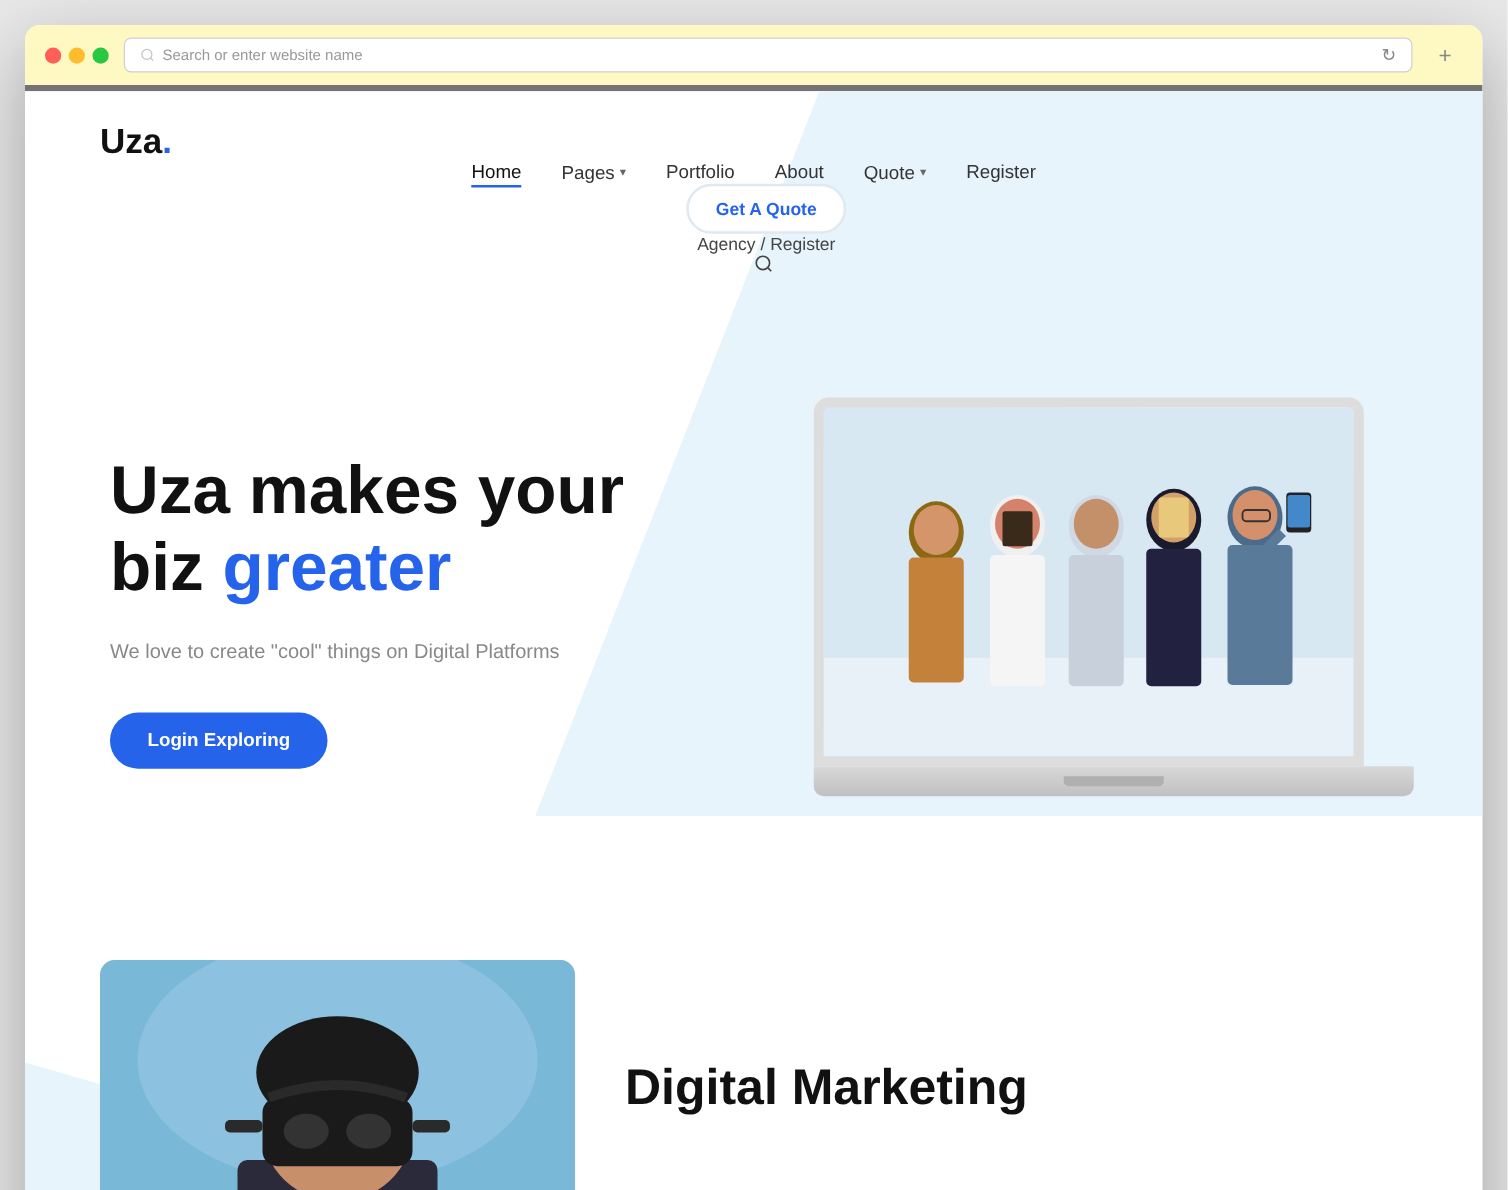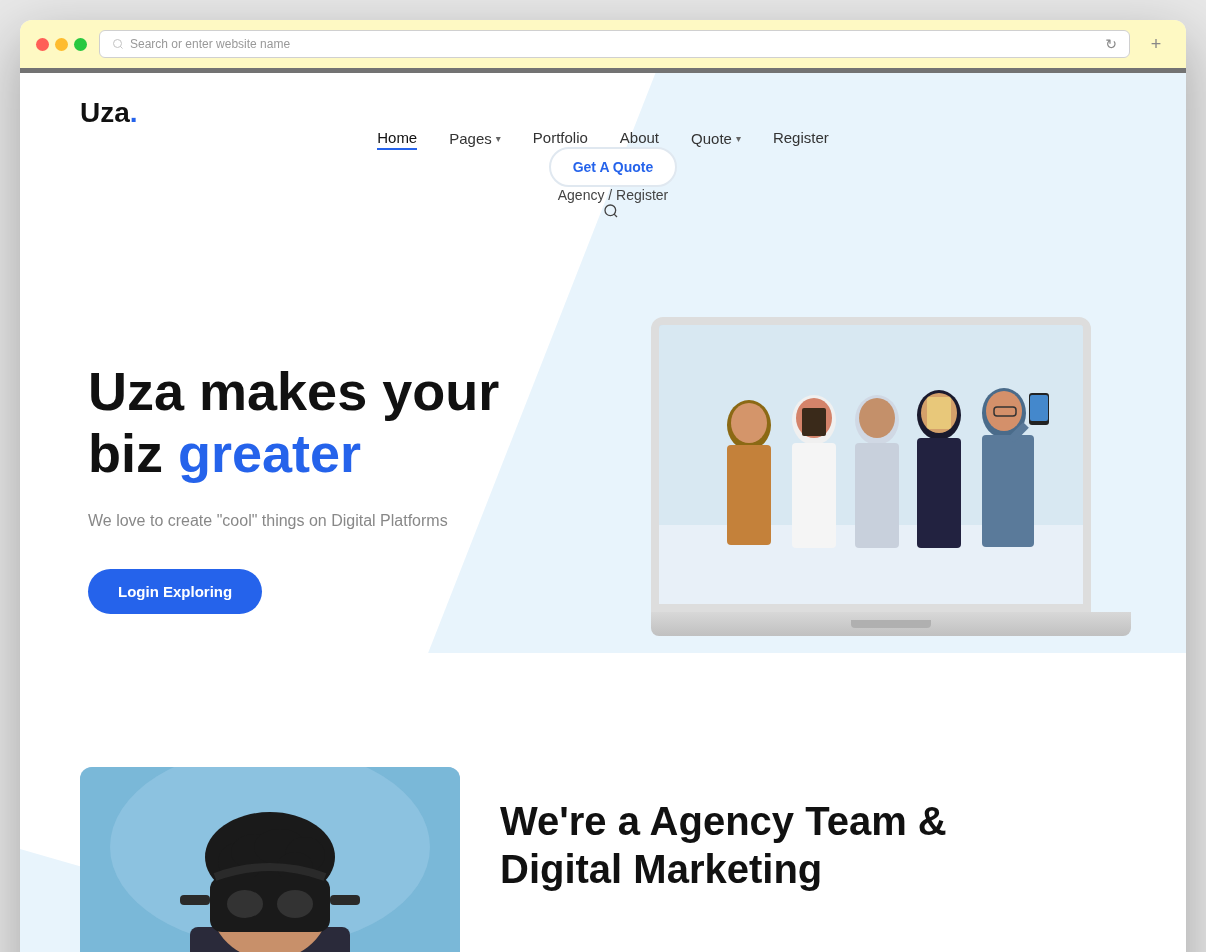--- a/index.html
+++ b/index.html
@@ -504,20 +504,20 @@
 
           <rect x="250" y="128" width="30" height="10" fill="#2a2a2a" rx="4"></rect>
           <rect x="100" y="128" width="30" height="10" fill="#2a2a2a" rx="4"></rect>
 
           <path d="M135 110 Q190 90 245 110" stroke="#2a2a2a" stroke-width="8" fill="none"></path>
         </svg>
       </div>
 
       <div class="about-text">
         <h2 class="about-title">
-          <span>We're a Agency Team &amp;</span><br>
+          <br>
           <span>Digital Marketing</span>
         </h2>
       </div>
     </div>
 
   </div>
 </div>
 
 </body></html>

